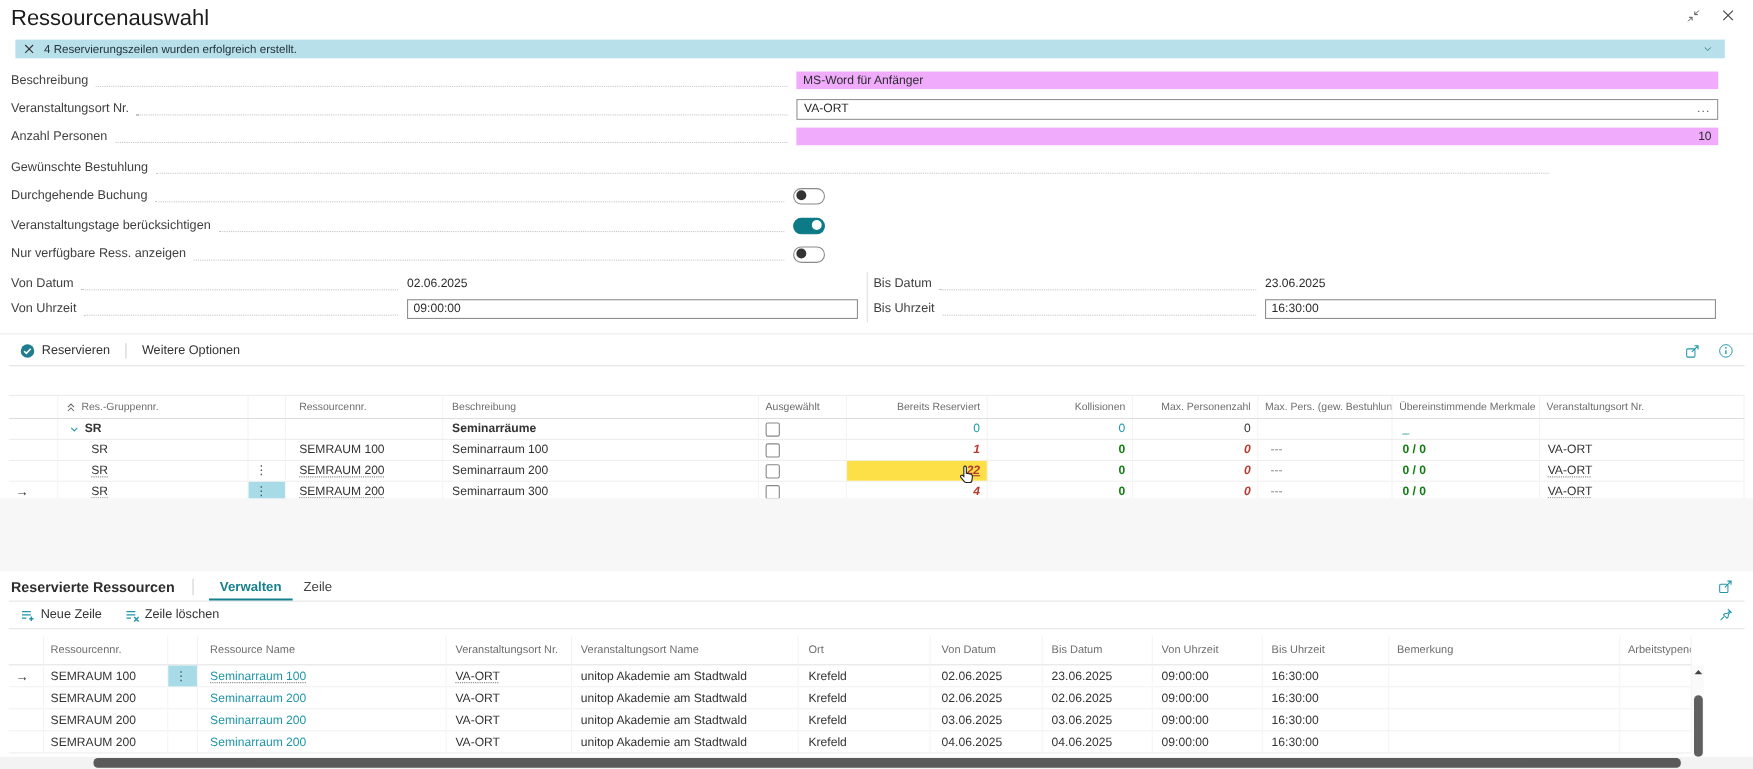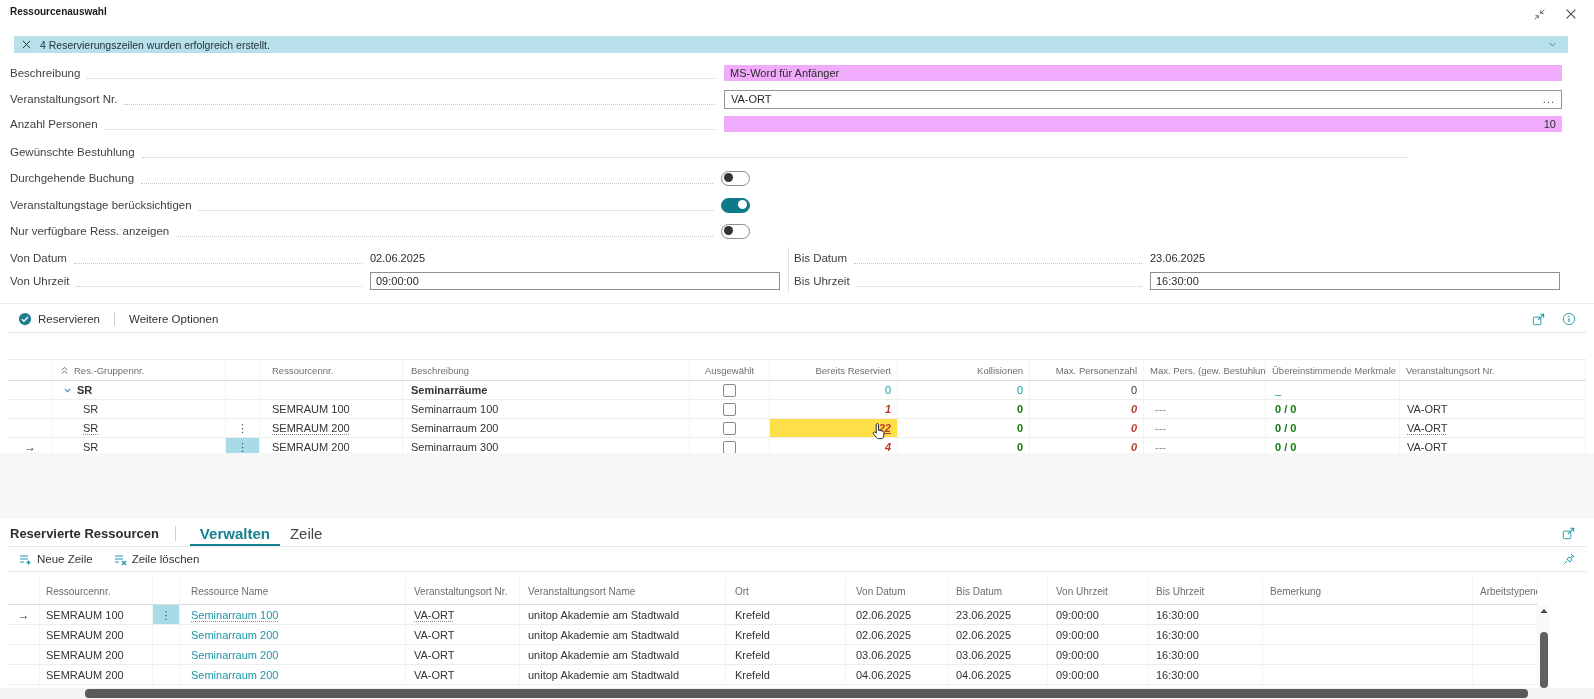--- a/index.html
+++ b/index.html
@@ -1,20 +1,20 @@
 <!DOCTYPE html>
 <html><head>
 <meta charset="utf-8">
 <style>
   html,body{margin:0;padding:0;background:#fff;}
   .stage{position:relative;width:1594px;height:699px;background:#fff;overflow:hidden;
          font-family:"Liberation Sans",sans-serif;color:#333;}
   
   .titlebar{position:absolute;top:0;left:0;right:0;height:30px;}
-  .pagetitle{position:absolute;left:10px;top:6px;font-size:10px;font-weight:700;color:#1b1b1b;}
+  .pagetitle{position:absolute;left:10px;top:6px;font-size:20px;font-weight:400;color:#1b1b1b;}
   .title-icons{position:absolute;right:16px;top:7px;display:flex;gap:18px;align-items:center;}
   .title-icons svg{cursor:pointer;}
   
   .banner{position:absolute;left:14px;top:36px;width:1554px;height:17px;background:#b7e0ea;
           display:flex;align-items:center;font-size:10.5px;color:#24323a;}
   .banner .bx{margin-left:8px;display:flex;align-items:center;}
   .banner .btext{margin-left:9px;}
   .banner .bchev{margin-left:auto;margin-right:10px;display:flex;align-items:center;}
   
   .frow{position:absolute;left:10px;width:1552px;height:18px;display:flex;align-items:center;}
@@ -45,41 +45,41 @@
   
   .t1row{display:grid;grid-template-columns:45px 173px 34px 143px 287px 80px 128px 132px 114px 122px 134px minmax(0,1fr);
          align-items:center;height:18px;border-bottom:1px solid #ededed;font-size:11px;color:#333;background:#fff;}
   .t1head{height:20px;font-size:9.5px;color:#6d6d6d;border-bottom:1px solid #dcdcdc;border-top:1px solid #ececec;background:#fff;}
   .t2row{display:grid;grid-template-columns:32px 113px 27px 226px 114px 206px 120px 102px 100px 100px 115px 210px minmax(0,1fr);
          align-items:center;height:19px;border-bottom:1px solid #ededed;font-size:11px;color:#333;background:#fff;}
   .t2head{height:26px;font-size:10px;color:#6d6d6d;border-bottom:1px solid #dcdcdc;background:#fff;}
   .c{padding:0 6px;white-space:nowrap;overflow:hidden;height:100%;display:flex;align-items:center;}
   .t1row .c, .t2row .c{border-right:1px solid #f4f4f4;}
   .c.right{justify-content:flex-end;}
-  .c.center{justify-content:center;}
+  .c.center{}
   .c.pad12{padding-left:12px;} .c.pad8{padding-left:8px;} .c.pad30{padding-left:30px;}
   .bold{font-weight:700;}
   .teal{color:#1e96a8;}
   .red{color:#b8392f;font-style:italic;font-weight:600;}
   .green{color:#107c10;font-weight:700;}
   .gray-t{color:#8a8a8a;}
   .link{color:#1e96a8;cursor:pointer;}
   .du{text-decoration:underline dotted;text-underline-offset:2px;text-decoration-color:#8a8a8a;}
   .redlink{color:#b8392f;font-style:italic;font-weight:700;text-decoration:underline;cursor:pointer;}
   .cell-sel{background:#fde047;}
   .act-sel{background:#a6dbe7;}
   .cb{width:11px;height:11px;border:1px solid #8a8886;border-radius:2px;background:#fff;display:inline-block;cursor:pointer;}
   .dots{color:#4a4a4a;font-size:11px;line-height:10px;cursor:pointer;}
   .rowmark{color:#333;font-size:12px;}
   
   .sec2{position:absolute;left:8px;right:8px;top:520px;height:26px;display:flex;align-items:center;
         border-bottom:1px solid #e6e6e6;}
   .sec2 .title{font-size:13px;font-weight:700;color:#2d2d2d;padding-left:2px;}
   .sec2 .sep{width:1px;height:15px;background:#d0d0d0;margin:0 14px 0 16px;}
-  .sec2 .tab{font-size:15px;color:#444;padding:0 10px;cursor:pointer;height:100%;display:flex;align-items:center;}
+  .sec2 .tab{font-size:12px;color:#444;padding:0 10px;cursor:pointer;height:100%;display:flex;align-items:center;}
   .sec2 .tab.active{color:#17808f;font-weight:700;box-shadow:inset 0 -2px 0 #17808f;}
   .sec2 .right{margin-left:auto;margin-right:10px;display:flex;align-items:center;}
   .actions{position:absolute;left:8px;right:8px;top:547px;height:24px;display:flex;align-items:center;
            border-bottom:1px solid #e6e6e6;}
   .act{display:flex;align-items:center;gap:5px;font-size:11.5px;color:#333;cursor:pointer;padding:0 10px;}
   .actions .right{margin-left:auto;margin-right:10px;display:flex;align-items:center;}
   .graypanel{position:absolute;left:0;right:0;top:453px;height:66px;background:#f7f7f7;}
   
   .vscroll{position:absolute;left:1538px;top:605px;width:11px;height:84px;background:#fafafa;}
   .vscroll .thumb{position:absolute;left:1.5px;top:27px;width:8px;height:56px;background:#5f5f5f;border-radius:4px;}

